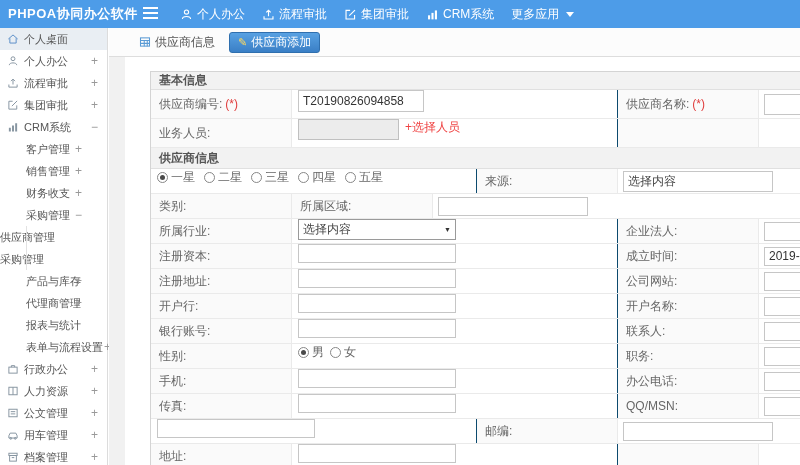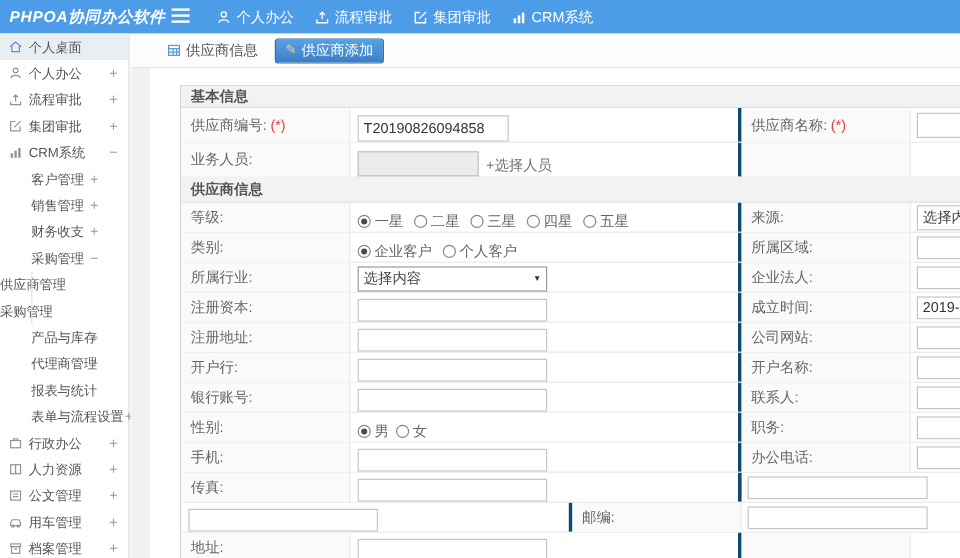--- a/index.html
+++ b/index.html
@@ -2,21 +2,21 @@
 <html><head>
 <meta charset="utf-8">
 <style>
   * { margin:0; padding:0; box-sizing:border-box; }
   html,body { width:800px; height:465px; overflow:hidden; background:#fff;
     font-family:"Liberation Sans","DejaVu Sans",sans-serif; }
 
   
   .topbar { position:absolute; left:0; top:0; width:800px; height:28px; background:#4d9ce8; }
   .logo { position:absolute; left:8px; top:0; height:28px; line-height:28px; color:#fff;
-    font-size:13px; font-weight:bold; letter-spacing:0.5px;font-style:italic; }
+    font-size:13px; font-weight:bold; letter-spacing:0.5px; }
   .burger { position:absolute; left:143px; top:7px; width:15px; height:13px; cursor:pointer; }
   .burger i { display:block; height:2px; background:#fff; margin-bottom:3px; }
   .topnav { position:absolute; left:176px; top:0; height:28px; display:flex; gap:9px; align-items:center; }
   .tn-item { display:flex; align-items:center; gap:4px; color:#fff; font-size:12px;
     height:28px; padding:0 4px; cursor:pointer; white-space:nowrap; }
   .tn-item svg { display:block; }
   .caret { width:0; height:0; border-left:4px solid transparent; border-right:4px solid transparent;
     border-top:5px solid #fff; margin-left:3px; }
 
   
@@ -52,35 +52,35 @@
   
   .frm { position:absolute; left:25px; top:14px; width:950px; border:1px solid #d4d4d4;
     background:#fff; font-size:12px; color:#666; }
   .sec-h { height:18px; line-height:17px; background:#f2f2f2; border-bottom:1px solid #e0e0e0;
     font-weight:bold; color:#555; padding-left:8px; }
   .sec-h.h2 { height:21px; line-height:20px; }
   .row { display:flex; border-bottom:1px solid #eaeaea; }
   .h29 { height:29px; } .h25 { height:25px; }
   .c-lab, .c-lab2 { width:141px; background:#fafafa; border-right:1px solid #eaeaea;
     padding-left:8px; display:flex; align-items:center; flex:0 0 141px; }
-  .c-fld { width:326px; flex:0 0 326px; border-right:3px solid #0c4a6e; display:flex;
-    align-items:flex-end; padding-left:6px; }
+  .c-fld { width:326px; flex:0 0 326px; border-right:1px solid #0c4a6e; display:flex;
+    align-items:flex-start; padding-left:6px; }
   .c-fld2 { flex:1; display:flex; align-items:center; padding-left:5px; }
   .req { color:#e03e3e; margin-left:3px; }
   .inp { height:21px; border:1px solid #c6c6c6; font-size:12px; padding:0 4px; color:#333;
     width:158px; background:#fff; outline:none; }
   .inp.w126 { width:126px; height:22px; }
   .inp.w100 { width:101px; background:#ececec; border-color:#c0c0c0; }
   .inp.w150 { width:150px; }
   .inp.h19 { height:19px; }
   .sel { width:158px; height:21px; border:1px solid #9a9a9a; background:#fff; display:flex;
     align-items:center; justify-content:space-between; padding:0 4px; color:#444; cursor:pointer; }
   .sel .sel-caret { font-size:7px; color:#333; }
   .sel.w150 { width:150px; border-color:#c6c6c6; }
-  .lnk { color:#737373; margin-left:6px; cursor:pointer; white-space:nowrap; }
+  .lnk { color:#ef4444; margin-left:6px; cursor:pointer; white-space:nowrap; }
   .rgroup { display:flex; align-items:center; gap:9px; }
   .ropt { display:flex; align-items:center; cursor:pointer; white-space:nowrap; }
   .rad { width:11px; height:11px; border:1px solid #878787; border-radius:50%; background:#fff;
     display:inline-block; margin-right:3px; position:relative; }
   .rad.on::after { content:""; position:absolute; left:2px; top:2px; right:2px; bottom:2px;
     border-radius:50%; background:#4a4a4a; }
 </style>
 </head>
 <body>
 
@@ -121,20 +121,24 @@
     <div class="tn-item">
       <span>
           <svg width="13" height="13" viewBox="0 0 16 16" fill="#fff">
             <rect x="2.5" y="9" width="2.6" height="5"></rect>
             <rect x="6.7" y="6" width="2.6" height="8"></rect>
             <rect x="10.9" y="3" width="2.6" height="11"></rect>
           </svg>
         </span>
       <span>CRM系统</span>
     </div>
+    <div class="tn-item">
+      <span>更多应用</span>
+      <span class="caret"></span>
+    </div>
   </div>
 </div>
 
 <div class="sidebar">
   <div class="sb-item lvl1 active">
     <span class="s-ico">
         <svg width="12" height="12" viewBox="0 0 16 16" fill="none" stroke="#5b8fc9" stroke-width="1.3">
           <path d="M1.8 8 L8 2.6 L14.2 8"></path>
           <path d="M3.8 7 V13.4 H12.2 V7"></path>
         </svg>
@@ -320,23 +324,20 @@
         <input class="inp w100" type="text" disabled="" style="">
         <span class="lnk">+选择人员</span>
       </div>
       <div class="c-lab2"></div>
       <div class="c-fld2"></div>
     </div>
 
     <div class="sec-h h2">供应商信息</div>
 
     <div class="row h25">
-      <div class="c-lab">
-          <span>等级:</span>
-        </div>
       <div class="c-fld">
         <div class="rgroup">
           <span class="ropt">
               <span class="rad on"></span>
               <span>一星</span>
             </span>
           <span class="ropt">
               <span class="rad"></span>
               <span>二星</span>
             </span>
@@ -361,32 +362,20 @@
         <div class="sel w150">
             <span>选择内容</span>
           </div>
       </div>
     </div>
 
     <div class="row h25">
       <div class="c-lab">
           <span>类别:</span>
         </div>
-      <div class="c-fld">
-        <div class="rgroup">
-          <span class="ropt">
-              <span class="rad on"></span>
-              <span>企业客户</span>
-            </span>
-          <span class="ropt">
-              <span class="rad"></span>
-              <span>个人客户</span>
-            </span>
-        </div>
-      </div>
       <div class="c-lab2">
           <span>所属区域:</span>
         </div>
       <div class="c-fld2">
           <input class="inp w150 h19" type="text" style="">
         </div>
     </div>
 
     <div class="row h25">
       <div class="c-lab">
@@ -505,20 +494,23 @@
         </div>
     </div>
 
     <div class="row h25">
       <div class="c-lab">
           <span>传真:</span>
         </div>
       <div class="c-fld">
           <input class="inp h19" type="text" style="">
         </div>
+      <div class="c-lab2">
+          <span>QQ/MSN:</span>
+        </div>
       <div class="c-fld2">
           <input class="inp w150 h19" type="text" style="">
         </div>
     </div>
 
     <div class="row h25">
       <div class="c-fld">
           <input class="inp h19" type="text" style="">
         </div>
       <div class="c-lab2">

